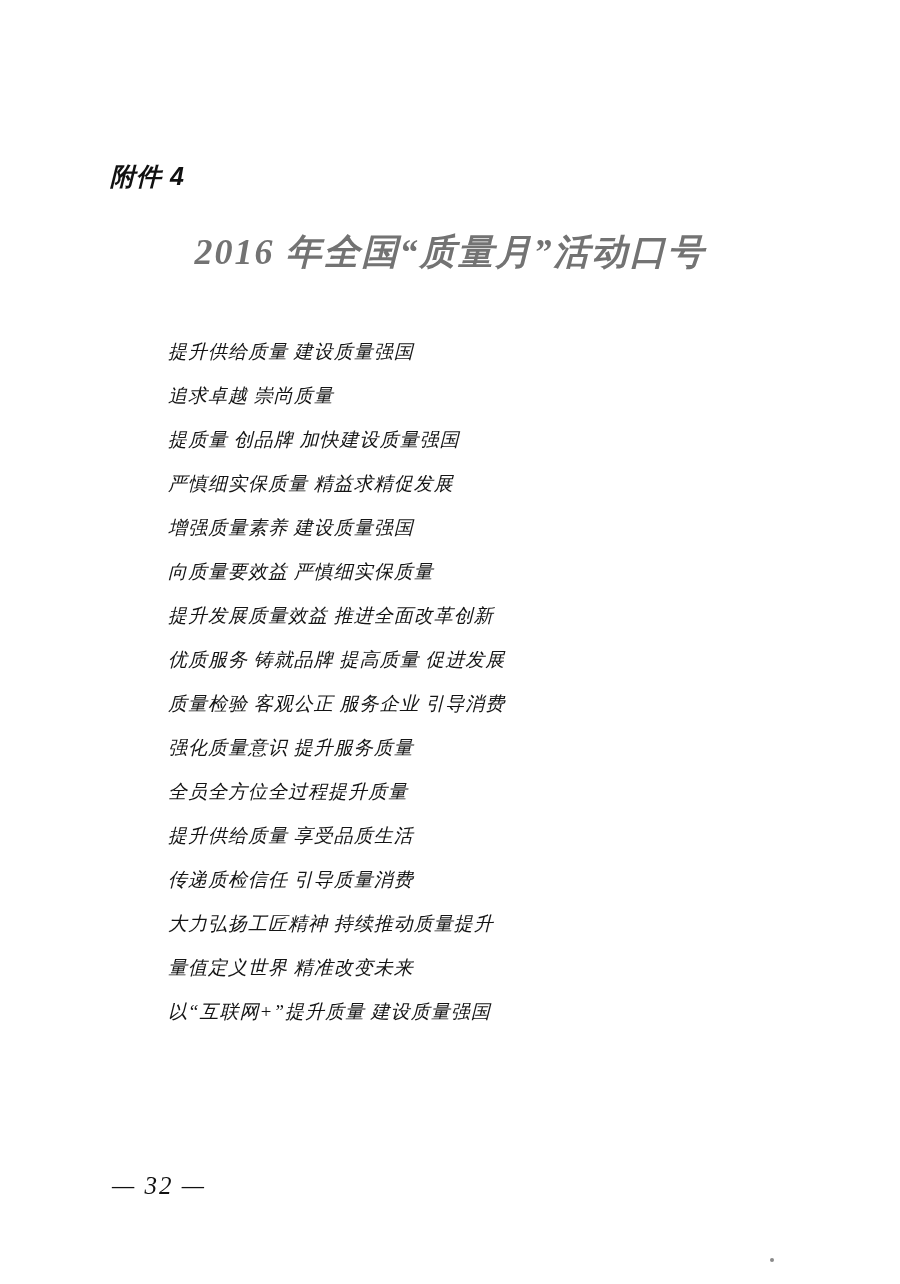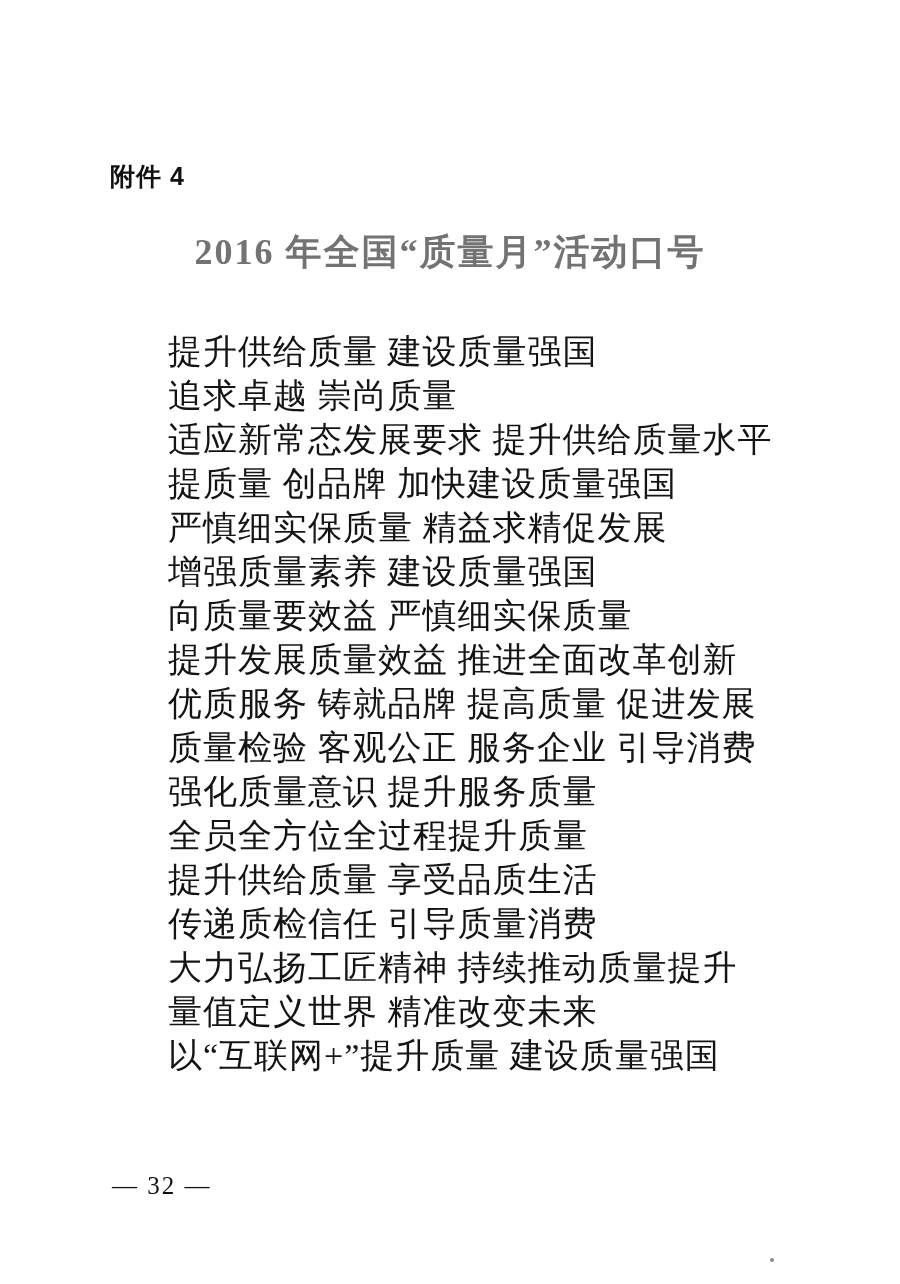--- a/index.html
+++ b/index.html
@@ -13,20 +13,21 @@
     font-family: "Liberation Serif", "DejaVu Serif", serif;
     color: #111111;
     position: relative;
     overflow: hidden;
   }
   .page {
     position: relative;
     width: 900px;
     height: 1128px;
     box-sizing: border-box;
+    font-style: italic;
   }
   .attachment-label {
     position: absolute;
     left: 110px;
     top: 160px;
     font-size: 25px;
     font-weight: bold;
     letter-spacing: 1px;
     font-family: "Liberation Sans", "DejaVu Sans", sans-serif;
     color: #111;
@@ -46,21 +47,21 @@
   .slogan-list {
     position: absolute;
     left: 168px;
     top: 330px;
     right: 90px;
     list-style: none;
     margin: 0;
     padding: 0;
   }
   .slogan-item {
-    font-size: 34px;
+    font-size: 19px;
     line-height: 44px;
     letter-spacing: 1px;
     color: #141414;
     white-space: nowrap;
     font-family: "Liberation Serif", "DejaVu Serif", serif;
   }
   .page-number {
     position: absolute;
     left: 112px;
     top: 1172px;
@@ -84,21 +85,20 @@
 
 <div class="page">
 
   <div class="attachment-label">附件 4</div>
 
   <div class="doc-title">2016 年全国“质量月”活动口号</div>
 
   <ul class="slogan-list">
     <li class="slogan-item">提升供给质量  建设质量强国</li>
     <li class="slogan-item">追求卓越  崇尚质量</li>
-    <li class="slogan-item">适应新常态发展要求  提升供给质量水平</li>
     <li class="slogan-item">提质量  创品牌  加快建设质量强国</li>
     <li class="slogan-item">严慎细实保质量  精益求精促发展</li>
     <li class="slogan-item">增强质量素养  建设质量强国</li>
     <li class="slogan-item">向质量要效益  严慎细实保质量</li>
     <li class="slogan-item">提升发展质量效益  推进全面改革创新</li>
     <li class="slogan-item">优质服务  铸就品牌  提高质量  促进发展</li>
     <li class="slogan-item">质量检验  客观公正  服务企业  引导消费</li>
     <li class="slogan-item">强化质量意识  提升服务质量</li>
     <li class="slogan-item">全员全方位全过程提升质量</li>
     <li class="slogan-item">提升供给质量  享受品质生活</li>

